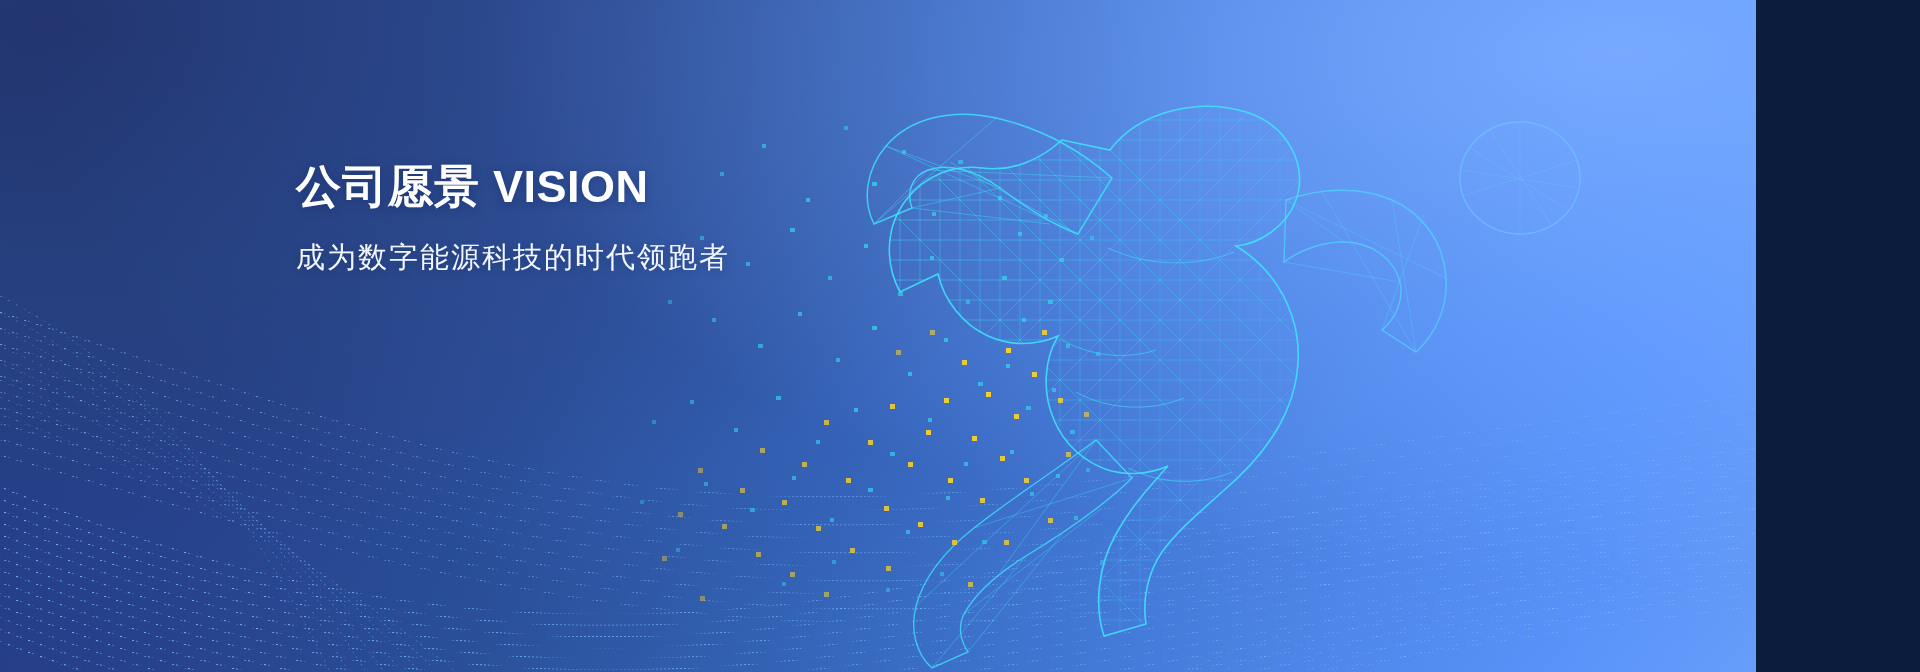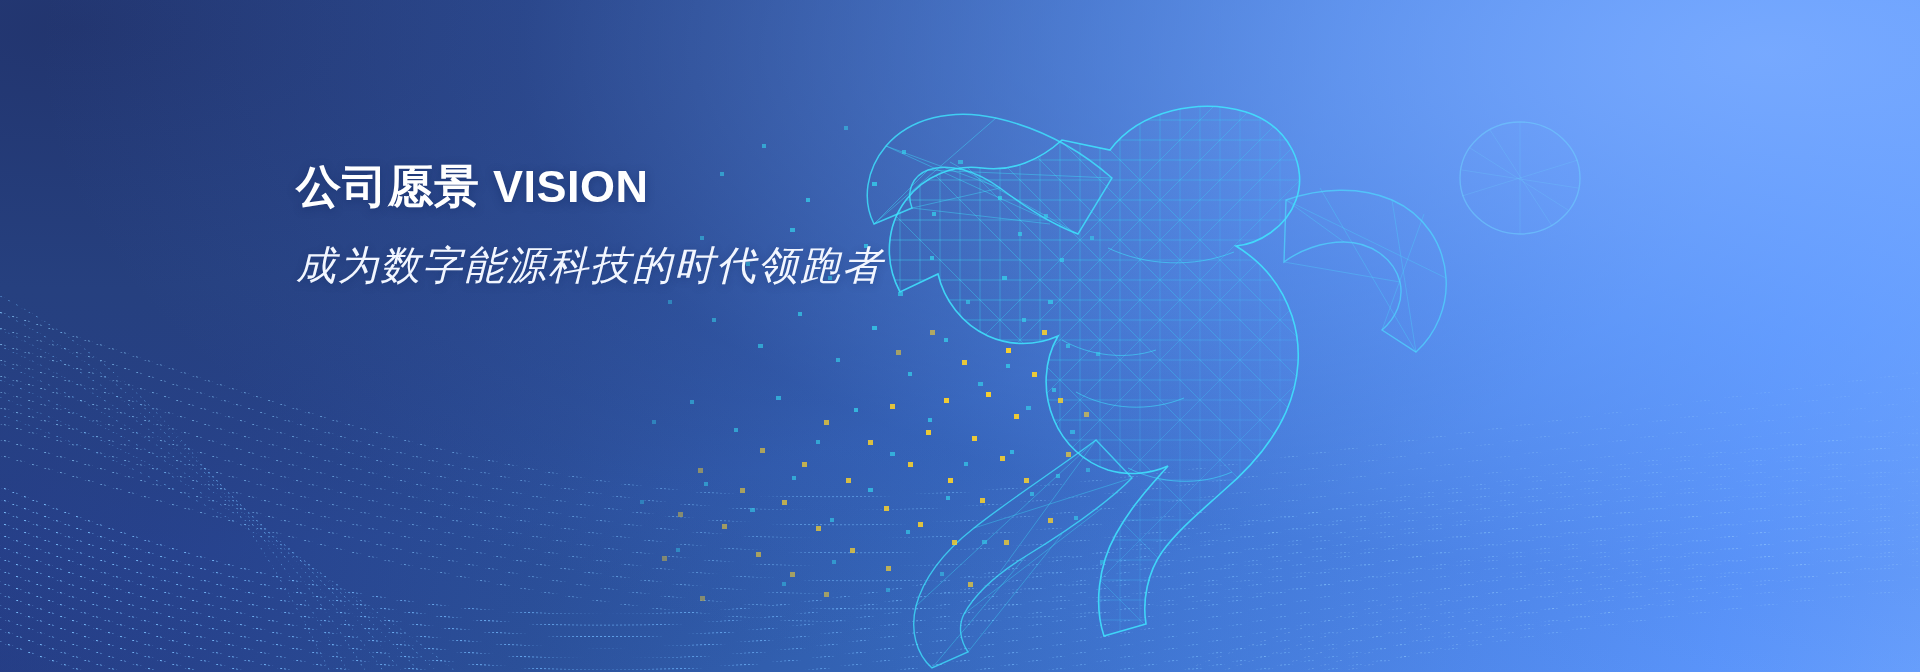--- a/index.html
+++ b/index.html
@@ -1,20 +1,20 @@
 <!DOCTYPE html>
 <html lang="zh"><head>
 <meta charset="utf-8">
 <title>Company Vision Banner</title>
 <style>
   html,body{margin:0;padding:0;background:#0b1c3d;}
   *{box-sizing:border-box;}
   .banner{
     position:relative;
-    width:1920px;height:672px;
+    width:1756px;height:672px;
     overflow:hidden;
     font-family:"Liberation Sans","DejaVu Sans",sans-serif;
     background:
       radial-gradient(125% 150% at 92% 8%, rgba(120,170,255,0.95) 0%, rgba(104,160,255,0.55) 28%, rgba(70,120,220,0.18) 52%, rgba(0,0,0,0) 72%),
       radial-gradient(110% 130% at 4% 4%, #22356f 0%, #26407f 30%, rgba(40,70,150,0.25) 60%, rgba(0,0,0,0) 80%),
       linear-gradient(102deg, #243a80 0%, #27428b 16%, #2b5099 32%, #3465b8 50%, #4279d6 65%, #5089ec 78%, #5c97fd 90%, #6aa2ff 100%);
   }
 
   
   .art{position:absolute;inset:0;pointer-events:none;}
@@ -33,28 +33,27 @@
     line-height:1.18;
     font-weight:700;
     color:#ffffff;
     letter-spacing:1px;
     text-shadow:0 2px 10px rgba(10,30,80,0.35);
     white-space:nowrap;
   }
   .title .en{ letter-spacing:0.5px; }
   .subtitle{
     margin:26px 0 12px 0;
-    font-size:40px;
+    font-size:29px;
     line-height:1.3;
     font-weight:400;
     color:#f2f6ff;
     letter-spacing:2px;
     text-shadow:0 2px 9px rgba(10,30,80,0.30);
     white-space:nowrap;
-    font-style:italic;
   }
 </style>
 </head>
 <body>
 
 <div class="banner">
 
   <div class="art">
 
     <svg viewBox="0 0 1920 672" preserveAspectRatio="none">

